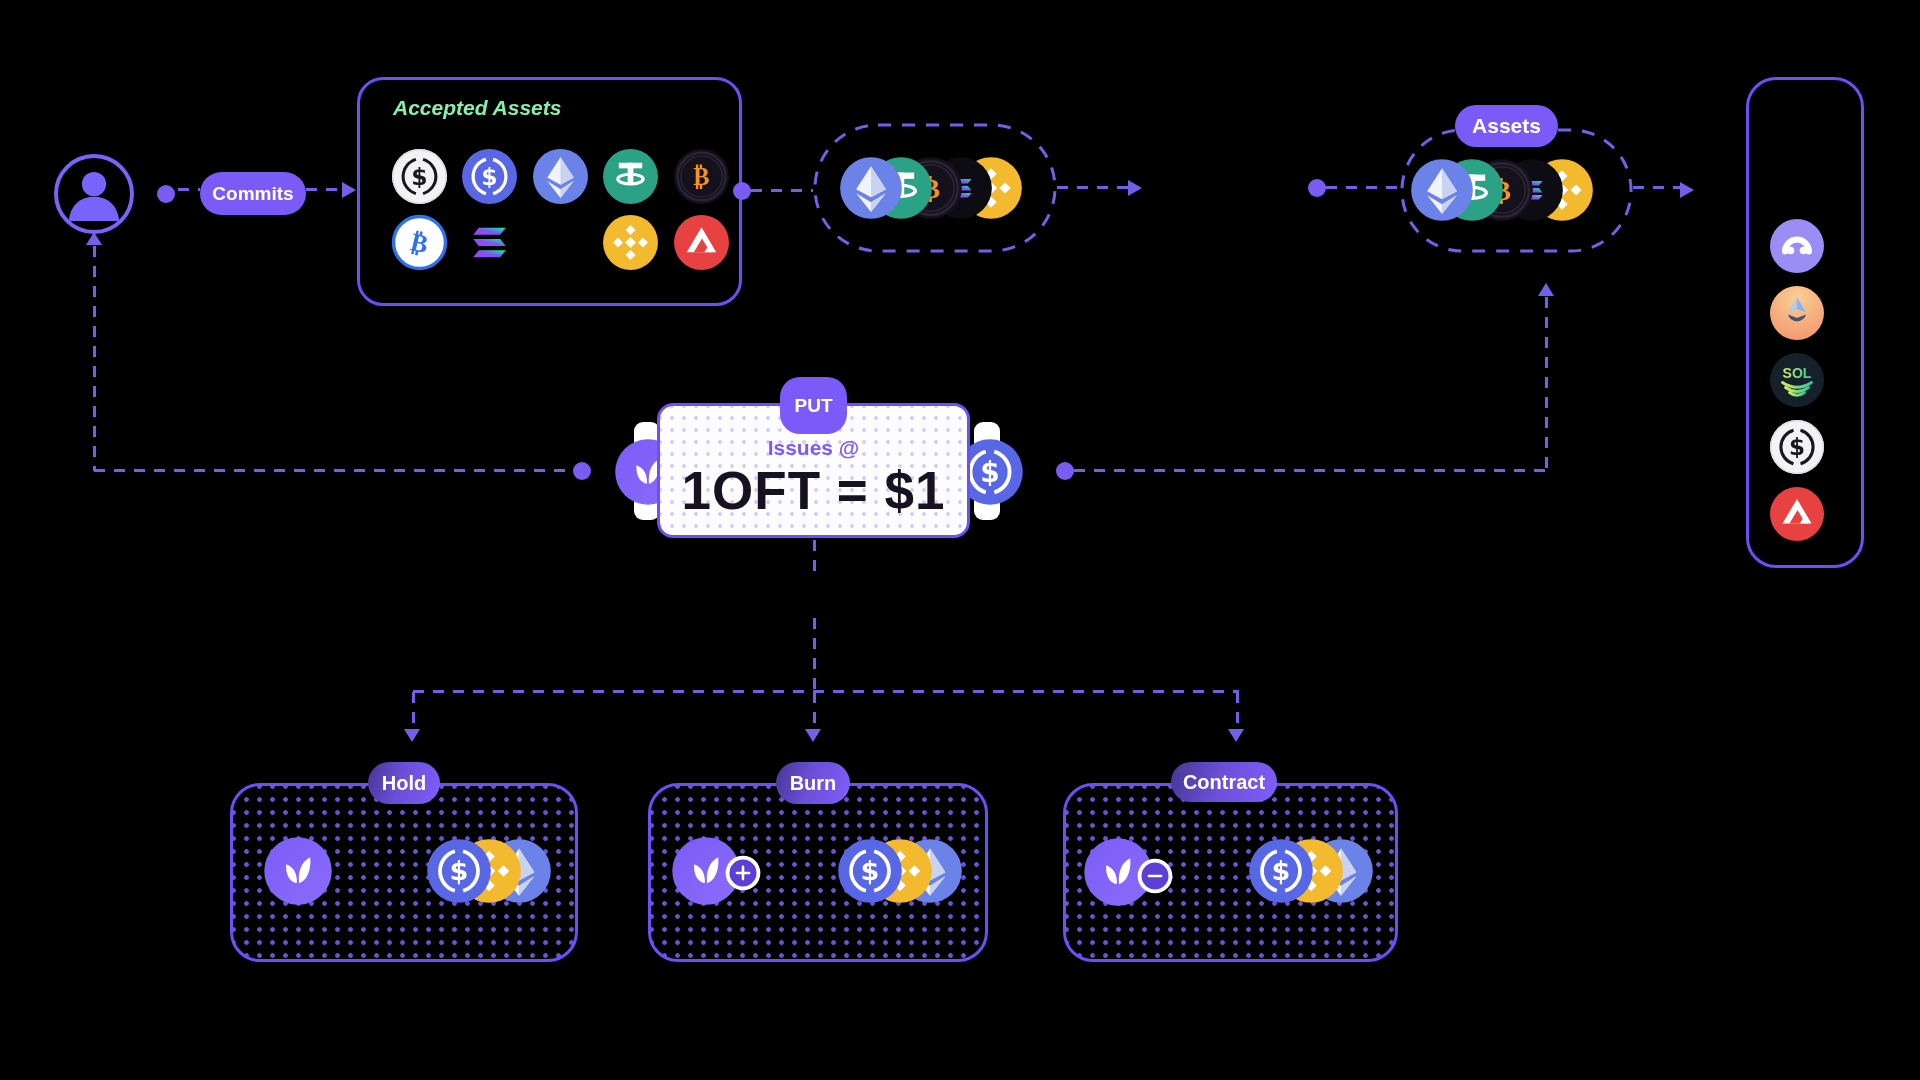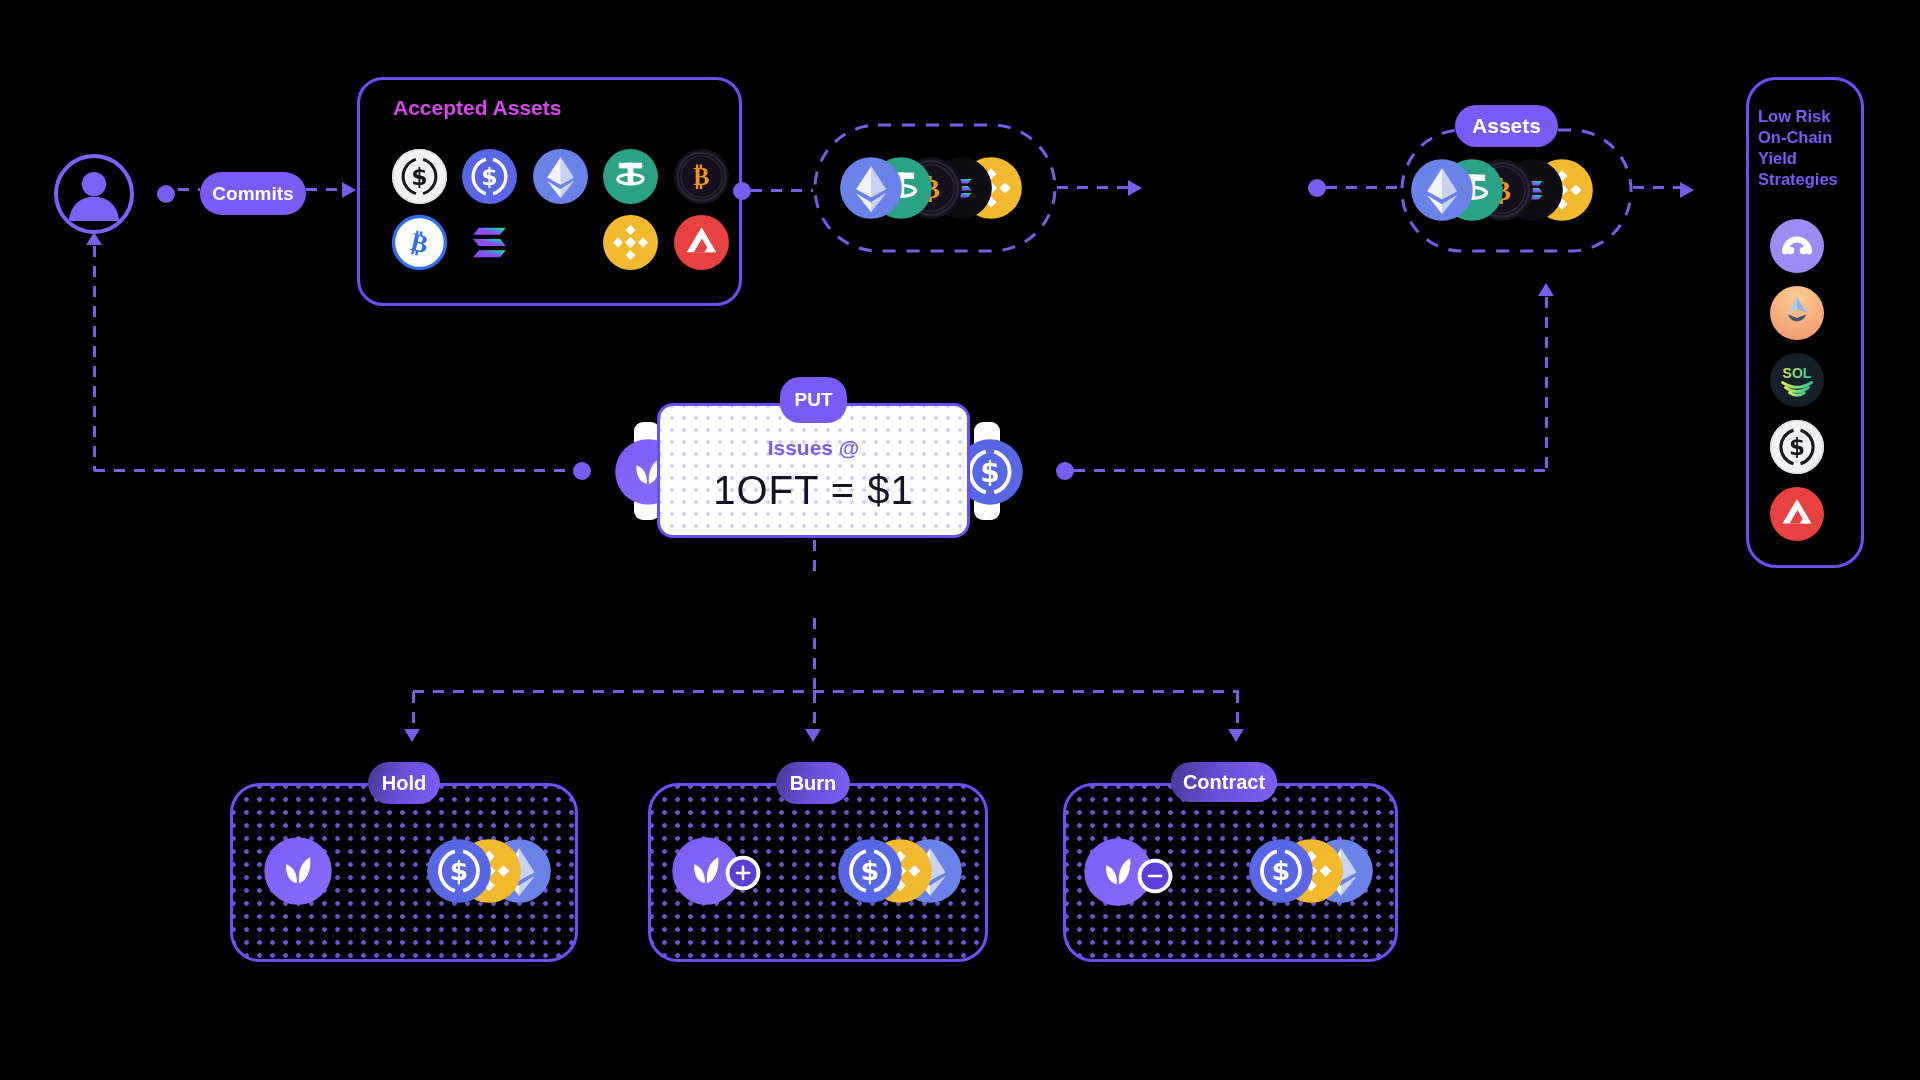--- a/index.html
+++ b/index.html
@@ -15,21 +15,21 @@
   .arrow-down{width:0;height:0;border-left:8px solid transparent;border-right:8px solid transparent;border-top:13px solid #7460E8;}
   
   .pill{display:flex;align-items:center;justify-content:center;background:#7B5BF7;color:#fff;
         font-weight:bold;border-radius:22px;}
   .grad-pill{display:flex;align-items:center;justify-content:center;color:#fff;font-weight:bold;
         border-radius:21px;background:linear-gradient(105deg,#463795 0%,#6a4fd8 45%,#7F5EF9 100%);}
   
   .flow-box{border:3px solid #6C4FF7;border-radius:26px;box-sizing:border-box;}
   .dotted-fill{background-image:radial-gradient(rgba(124,98,248,0.85) 2px,transparent 2.6px);
         background-size:13px 13px;background-position:7px 7px;}
-  .box-title{color:#d946ef;font-weight:bold;}
+  .box-title{color:#86efac;font-weight:bold;font-style:italic;}
   
   .coin{position:relative;display:inline-block;width:64px;height:64px;vertical-align:top;}
   .coin svg{display:block;width:100%;height:100%;}
   .stack{white-space:nowrap;}
   .stack .coin + .coin{margin-left:-34px;}
   .stack3 .coin{width:66px;height:66px;}
   .stack3 .coin + .coin{margin-left:-36px;}
   .asset-row{white-space:nowrap;}
   .asset-row .coin{width:57px;height:57px;margin:0 4.5px;}
   .asset-row .coin + .coin{margin-left:9px;}
@@ -227,26 +227,20 @@
             <path d="M40.3 23.1 l4.9 4.9 -4.9 4.9 -4.9 -4.9 Z"></path>
           </g>
         </svg></span></div>
   <div class="abs pill" style="left:1455px;top:105px;width:103px;height:42px;font-size:21px;z-index:3;">
     <span>Assets</span>
   </div>
   <div class="abs dash-h" style="left:1633px;top:186px;width:47px;"></div>
   <div class="abs arrow-r" style="left:1680px;top:182px;"></div>
 
   <div class="abs flow-box" style="left:1746px;top:77px;width:118px;height:491px;border-radius:30px;">
-    <div class="abs" style="left:9px;top:26px;width:104px;font-size:16.5px;line-height:21px;color:#7B5BF7;font-weight:bold;">
-      <div>Low Risk</div>
-      <div>On-Chain</div>
-      <div>Yield</div>
-      <div>Strategies</div>
-    </div>
     <div class="abs stack-col" style="left:20px;top:138px;">
         <span class="coin" style="z-index: 5;">
           <svg viewBox="0 0 56 56">
             <circle cx="28" cy="28" r="27" fill="#9B8CF6"></circle>
             <path d="M16 33.5 A12 12 0 0 1 40 33.5" stroke="#fff" stroke-width="6" fill="none" stroke-linecap="round"></path>
             <circle cx="21.5" cy="32.5" r="3.8" fill="#fff"></circle>
             <circle cx="34.5" cy="32.5" r="3.8" fill="#fff"></circle>
           </svg>
         </span>
         <span class="coin" style="z-index: 4;">
@@ -333,23 +327,23 @@
         <g stroke="#fff" stroke-width="3.2" fill="none">
           <path d="M24.5 11.2 A17.5 17.5 0 0 0 24.5 44.8"></path>
           <path d="M31.5 11.2 A17.5 17.5 0 0 1 31.5 44.8"></path>
         </g>
         <text x="28" y="36" text-anchor="middle" font-family="DejaVu Sans" font-weight="bold" font-size="23" fill="#fff">$</text>
       </svg>
     </span>
 
   <div class="abs card" style="left:657px;top:403px;width:313px;height:135px;z-index:3;text-align:center;">
     <div style="margin-top:30px;font-size:21px;font-weight:bold;color:#7B5BF7;">Issues @</div>
-    <div style="margin-top:8px;font-size:40px;font-weight:400;color:#16121F;letter-spacing:1px;">1OFT = $1</div>
-  </div>
-  <div class="abs pill" style="left:780px;top:377px;width:67px;height:46px;font-size:19px;border-radius:20px;z-index:4;">
+    <div style="margin-top:0;font-size:53px;font-weight:700;color:#16121F;letter-spacing:1px;">1OFT = $1</div>
+  </div>
+  <div class="abs pill" style="left:780px;top:377px;width:67px;height:57px;font-size:19px;border-radius:20px;z-index:4;">
     <span>PUT</span>
   </div>
 
   <div class="abs dash-v" style="left:813px;top:540px;height:35px;"></div>
   <div class="abs dash-v" style="left:813px;top:618px;height:74px;"></div>
   <div class="abs dash-h" style="left:413px;top:690px;width:826px;"></div>
   <div class="abs dash-v" style="left:412px;top:692px;height:38px;"></div>
   <div class="abs dash-v" style="left:813px;top:692px;height:38px;"></div>
   <div class="abs dash-v" style="left:1236px;top:692px;height:38px;"></div>
   <div class="abs arrow-down" style="left:404px;top:729px;"></div>

